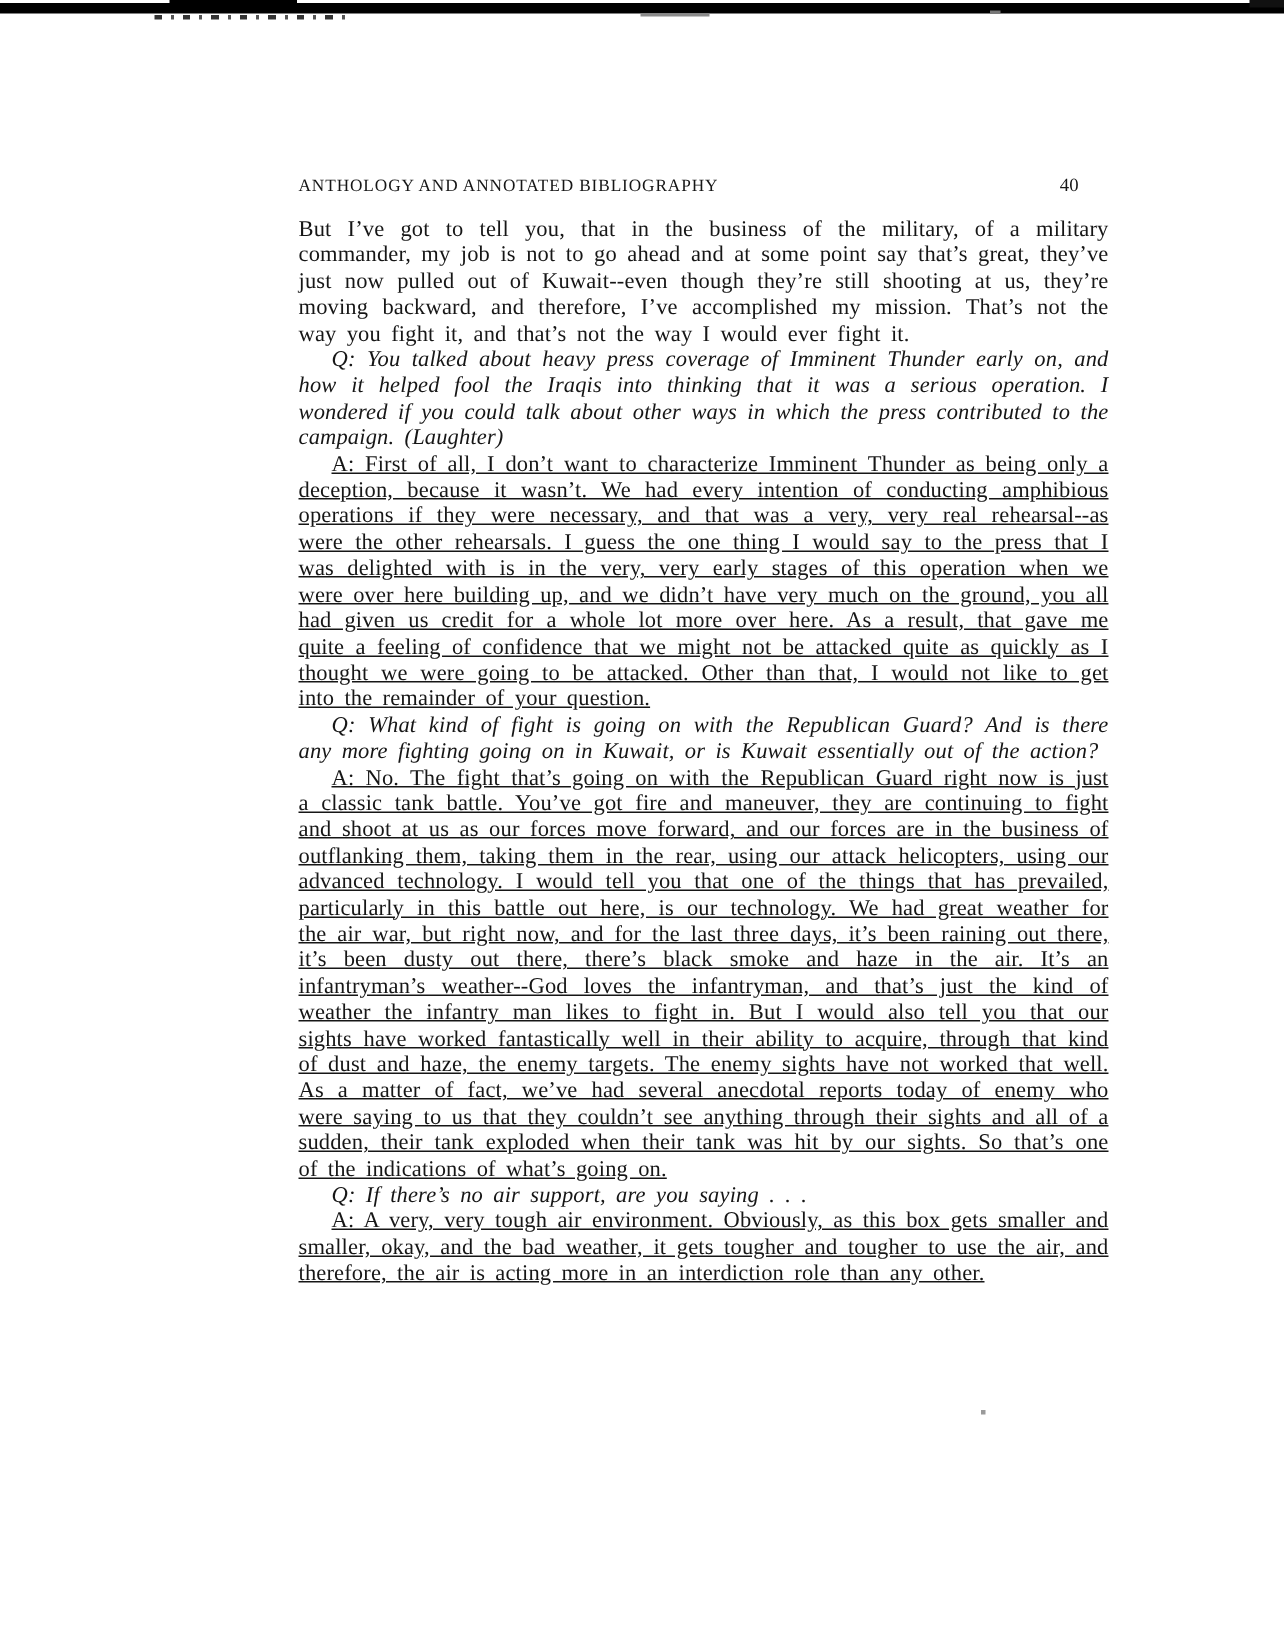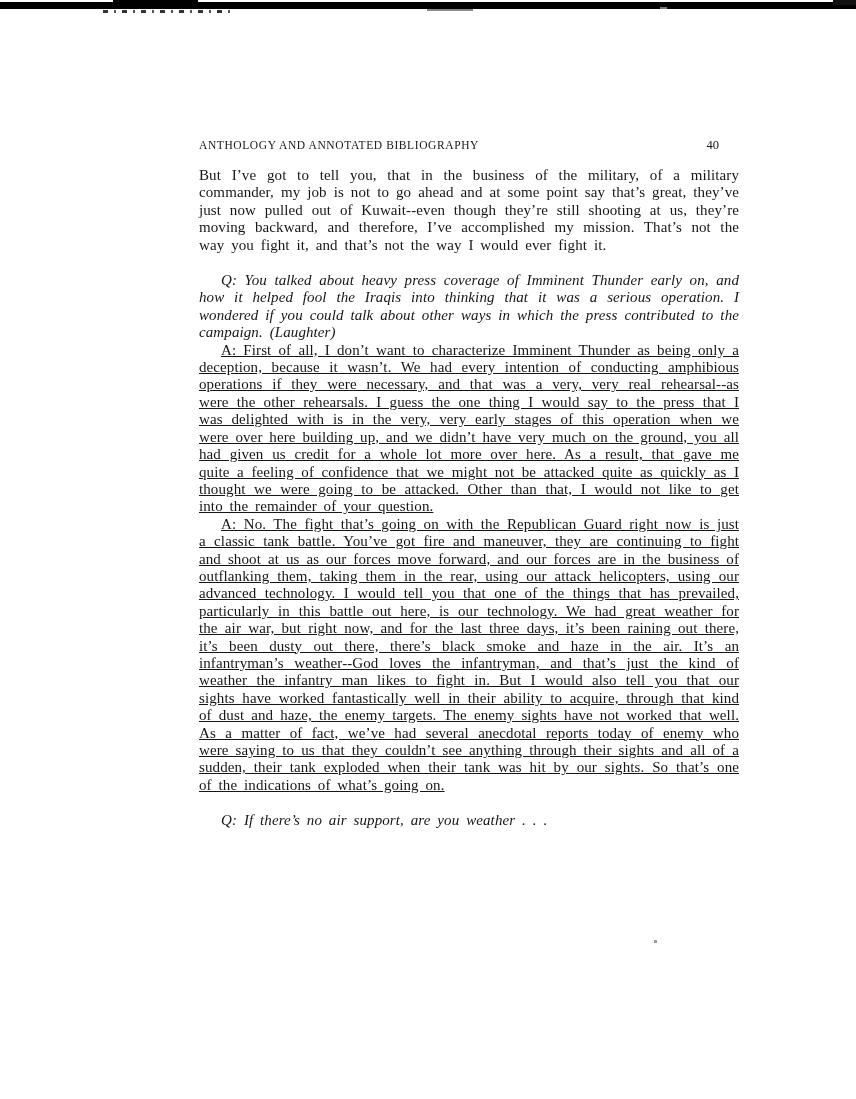--- a/index.html
+++ b/index.html
@@ -42,21 +42,21 @@
   }
   .scan-speck {
     position: absolute; left: 654px; top: 940px; width: 3px; height: 3px;
     background: #9a9a9a;
   }
 
   
   .content {
     position: absolute;
     left: 199px;
-    top: 138px;
+    top: 116px;
     width: 540px;
   }
   .running-header {
     display: flex;
     justify-content: space-between;
     align-items: baseline;
     margin-bottom: 14px;
   }
   .running-header .title {
     font-size: 11.5px;
@@ -72,21 +72,20 @@
     font-size: 15px;
     line-height: 17.4px;
     text-align: justify;
     word-spacing: 3px;
     letter-spacing: 0.1px;
   }
   p.continuation { text-indent: 0; }
   p.question {
     font-style: italic;
     text-indent: 22px;
-    margin-top: 18px;
   }
   p.answer { text-indent: 22px; text-decoration: underline; }
 </style>
 </head>
 <body>
 
 <div class="page">
 
   <div class="scan-bar-main"></div>
   <div class="scan-bar-nub-left"></div>
@@ -101,18 +100,20 @@
     <div class="running-header">
       <span class="title">ANTHOLOGY AND ANNOTATED BIBLIOGRAPHY</span>
       <span class="pageno">40</span>
     </div>
 
     <p class="continuation">But I’ve got to tell you, that in the business of the military, of a military commander, my job is not to go ahead and at some point say that’s great, they’ve just now pulled out of Kuwait--even though they’re still shooting at us, they’re moving backward, and therefore, I’ve accomplished my mission.  That’s not the way you fight it, and that’s not the way I would ever fight it.</p>
 
     <p class="question">Q:  You talked about heavy press coverage of Imminent Thunder early on, and how it helped fool the Iraqis into thinking that it was a serious operation. I wondered if you could talk about other ways in which the press contributed to the campaign. (Laughter)</p>
     <p class="answer">A:  First of all, I don’t want to characterize Imminent Thunder as being only a deception, because it wasn’t.  We had every intention of conducting amphibious operations if they were necessary, and that was a very, very real rehearsal--as were the other rehearsals. I guess the one thing I would say to the press that I was delighted with is in the very, very early stages of this operation when we were over here building up, and we didn’t have very much on the ground, you all had given us credit for a whole lot more over here.  As a result, that gave me quite a feeling of confidence that we might not be attacked quite as quickly as I thought we were going to be attacked.  Other than that, I would not like to get into the remainder of your question.</p>
 
+    <p class="question">Q:  What kind of fight is going on with the Republican Guard? And is there any more fighting going on in Kuwait, or is Kuwait essentially out of the action?</p>
     <p class="answer">A:  No. The fight that’s going on with the Republican Guard right now is just a classic tank battle.  You’ve got fire and maneuver, they are continuing to fight and shoot at us as our forces move forward, and our forces are in the business of outflanking them, taking them in the rear, using our attack helicopters, using our advanced technology. I would tell you that one of the things that has prevailed, particularly in this battle out here, is our technology. We had great weather for the air war, but right now, and for the last three days, it’s been raining out there, it’s been dusty out there, there’s black smoke and haze in the air.  It’s an infantryman’s weather--God loves the infantryman, and that’s just the kind of weather the infantry man likes to fight in.  But I would also tell you that our sights have worked fantastically well in their ability to acquire, through that kind of dust and haze, the enemy targets.  The enemy sights have not worked that well.  As a matter of fact, we’ve had several anecdotal reports today of enemy who were saying to us that they couldn’t see anything through their sights and all of a sudden, their tank exploded when their tank was hit by our sights.  So that’s one of the indications of what’s going on.</p>
 
-    <p class="question">Q:  If there’s no air support, are you weather . . .</p>
+    <p class="question">Q:  If there’s no air support, are you saying . . .</p>
+    <p class="answer">A:  A very, very tough air environment.  Obviously, as this box gets smaller and smaller, okay, and the bad weather, it gets tougher and tougher to use the air, and therefore, the air is acting more in an interdiction role than any other.</p>
 
   </div>
 </div>
 
 </body></html>

